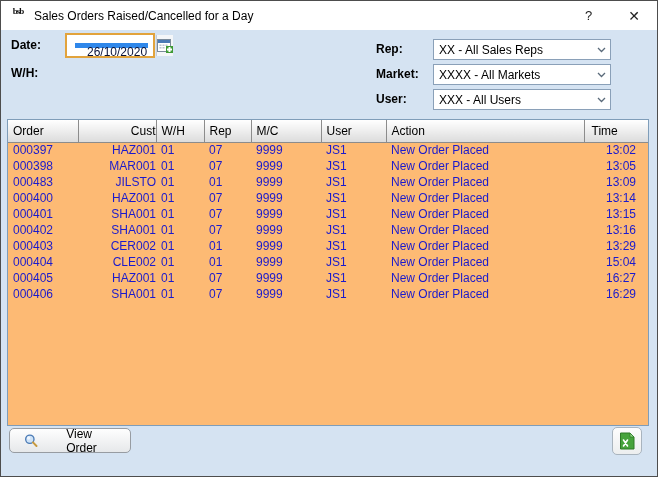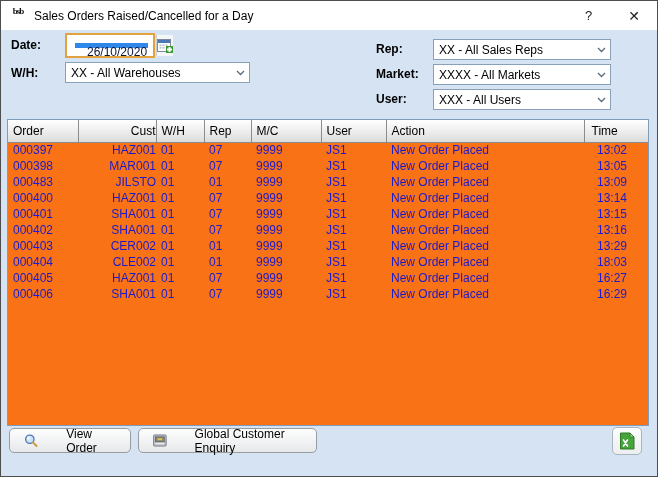--- a/index.html
+++ b/index.html
@@ -42,21 +42,21 @@
   }
   .dropdown {
     position:absolute; height:21px; background:#fff; border:1px solid #8aa0b8;
     display:flex; align-items:center; font-size:12px; color:#000; padding-left:5px;
   }
   .dropdown .dd-value { flex:1; white-space:nowrap; overflow:hidden; }
   .dd-chevron { width:18px; display:flex; align-items:center; justify-content:center; }
   
   .grid-wrap {
     position:absolute; left:6px; top:89px; width:642px; height:307px;
-    background:#f97316; border:1px solid #7f9db9;
+    background:#fdba74; border:1px solid #7f9db9;
   }
   table { border-collapse:collapse; table-layout:fixed; width:100%; font-size:12px; }
   th {
     height:22px; text-align:left; font-weight:normal; color:#000;
     background:linear-gradient(#ffffff,#dcdcdc);
     border-right:1px solid #8c8c8c; border-bottom:1px solid #8c8c8c;
     padding-left:5px; white-space:nowrap; overflow:hidden;
   }
   th:last-child { border-right:none; }
   td {
@@ -64,21 +64,21 @@
   }
   th:nth-child(1), td:nth-child(1) { width:70px; }
   th:nth-child(2), td:nth-child(2) { width:78px;text-align:right; }
   th:nth-child(3), td:nth-child(3) { width:48px; }
   th:nth-child(4), td:nth-child(4) { width:47px; }
   th:nth-child(5), td:nth-child(5) { width:70px; }
   th:nth-child(6), td:nth-child(6) { width:65px; }
   th:nth-child(7), td:nth-child(7) { width:198px; }
   th:nth-child(8), td:nth-child(8) { width:auto; }
   th:nth-child(8) { padding-left:7px; }
-  td:nth-child(8) { text-align:right; padding-right:21px; }
+  td:nth-child(8) { text-align:right; padding-right:12px; }
   
   .footer-btn {
     position:absolute; height:25px; border:1px solid #979ca2; border-radius:5px;
     background:linear-gradient(#fefefe,#e6e8ea);
     display:flex; align-items:center; font-size:12px; color:#000;
     padding:0 14px; gap:28px; cursor:default;
   }
   .btn-view-order { left:8px; top:398px; width:122px; }
   .btn-gce { left:137px; top:398px; width:179px; }
   .btn-excel {
@@ -116,28 +116,20 @@
           <rect x="2.5" y="9" width="2" height="1.5" fill="#b8c4d0"></rect>
           <rect x="5.5" y="9" width="2" height="1.5" fill="#b8c4d0"></rect>
           <rect x="9" y="8" width="7" height="7" fill="#3f9a35"></rect>
           <rect x="11.5" y="9" width="2" height="5" fill="#ffffff"></rect>
           <rect x="10" y="10.5" width="5" height="2" fill="#ffffff"></rect>
         </svg>
       </div>
     </div>
 
     <div class="flabel" style="left:10px; top:36px;">W/H:</div>
-    <div class="dropdown" style="left:64px; top:32px; width:185px;">
-      <span class="dd-value">XX - All Warehouses</span>
-      <span class="dd-chevron">
-        <svg width="9" height="6" viewBox="0 0 9 6">
-            <polyline points="1,1 4.5,4.5 8,1" fill="none" stroke="#5a6a7a" stroke-width="1.3"></polyline>
-          </svg>
-      </span>
-    </div>
 
     <div class="flabel" style="left:375px; top:12px;">Rep:</div>
     <div class="dropdown" style="left:432px; top:9px; width:178px;">
       <span class="dd-value">XX - All Sales Reps</span>
       <span class="dd-chevron">
         <svg width="9" height="6" viewBox="0 0 9 6">
             <polyline points="1,1 4.5,4.5 8,1" fill="none" stroke="#5a6a7a" stroke-width="1.3"></polyline>
           </svg>
       </span>
     </div>
@@ -248,21 +240,21 @@
               <td>13:29</td>
             </tr>
             <tr>
               <td>000404</td>
               <td>CLE002</td>
               <td>01</td>
               <td>01</td>
               <td>9999</td>
               <td>JS1</td>
               <td>New Order Placed</td>
-              <td>18:03</td>
+              <td>15:04</td>
             </tr>
             <tr>
               <td>000405</td>
               <td>HAZ001</td>
               <td>01</td>
               <td>07</td>
               <td>9999</td>
               <td>JS1</td>
               <td>New Order Placed</td>
               <td>16:27</td>
@@ -283,29 +275,20 @@
 
     <div class="footer-btn btn-view-order">
       <svg width="17" height="17" viewBox="0 0 17 17">
         <circle cx="7" cy="7" r="5" fill="#cfe3f7" stroke="#4a7ab5" stroke-width="1.6"></circle>
         <circle cx="5.5" cy="5.5" r="2" fill="#eef6ff" stroke="none"></circle>
         <line x1="10.8" y1="10.8" x2="15" y2="15" stroke="#c89a3e" stroke-width="2.4" stroke-linecap="round"></line>
       </svg>
       <span>View Order</span>
     </div>
 
-    <div class="footer-btn btn-gce">
-      <svg width="17" height="15" viewBox="0 0 17 15">
-        <rect x="0.5" y="0.5" width="16" height="14" rx="1.5" fill="#b9bec4" stroke="#6a7076"></rect>
-        <rect x="3" y="3" width="11" height="6" fill="#83898f" stroke="#5d6368"></rect>
-        <rect x="5.5" y="4.5" width="6" height="2.6" fill="#e8c95a" stroke="#a98e2e" stroke-width="0.6"></rect>
-        <rect x="3" y="10.5" width="11" height="1.8" fill="#e8eaec"></rect>
-      </svg>
-      <span>Global Customer Enquiry</span>
-    </div>
 
     <div class="btn-excel">
       <svg width="16" height="18" viewBox="0 0 16 18">
         <path d="M1.5 1 H11 L15 5 V17 H1.5 Z" fill="#47a33c" stroke="#2e7a26"></path>
         <path d="M11 1 L15 5 H11 Z" fill="#8fd486" stroke="#2e7a26" stroke-width="0.7"></path>
         <path d="M4.5 8 L8.5 14 M8.5 8 L4.5 14" stroke="#ffffff" stroke-width="1.6" stroke-linecap="round"></path>
       </svg>
     </div>
 
   </div>

